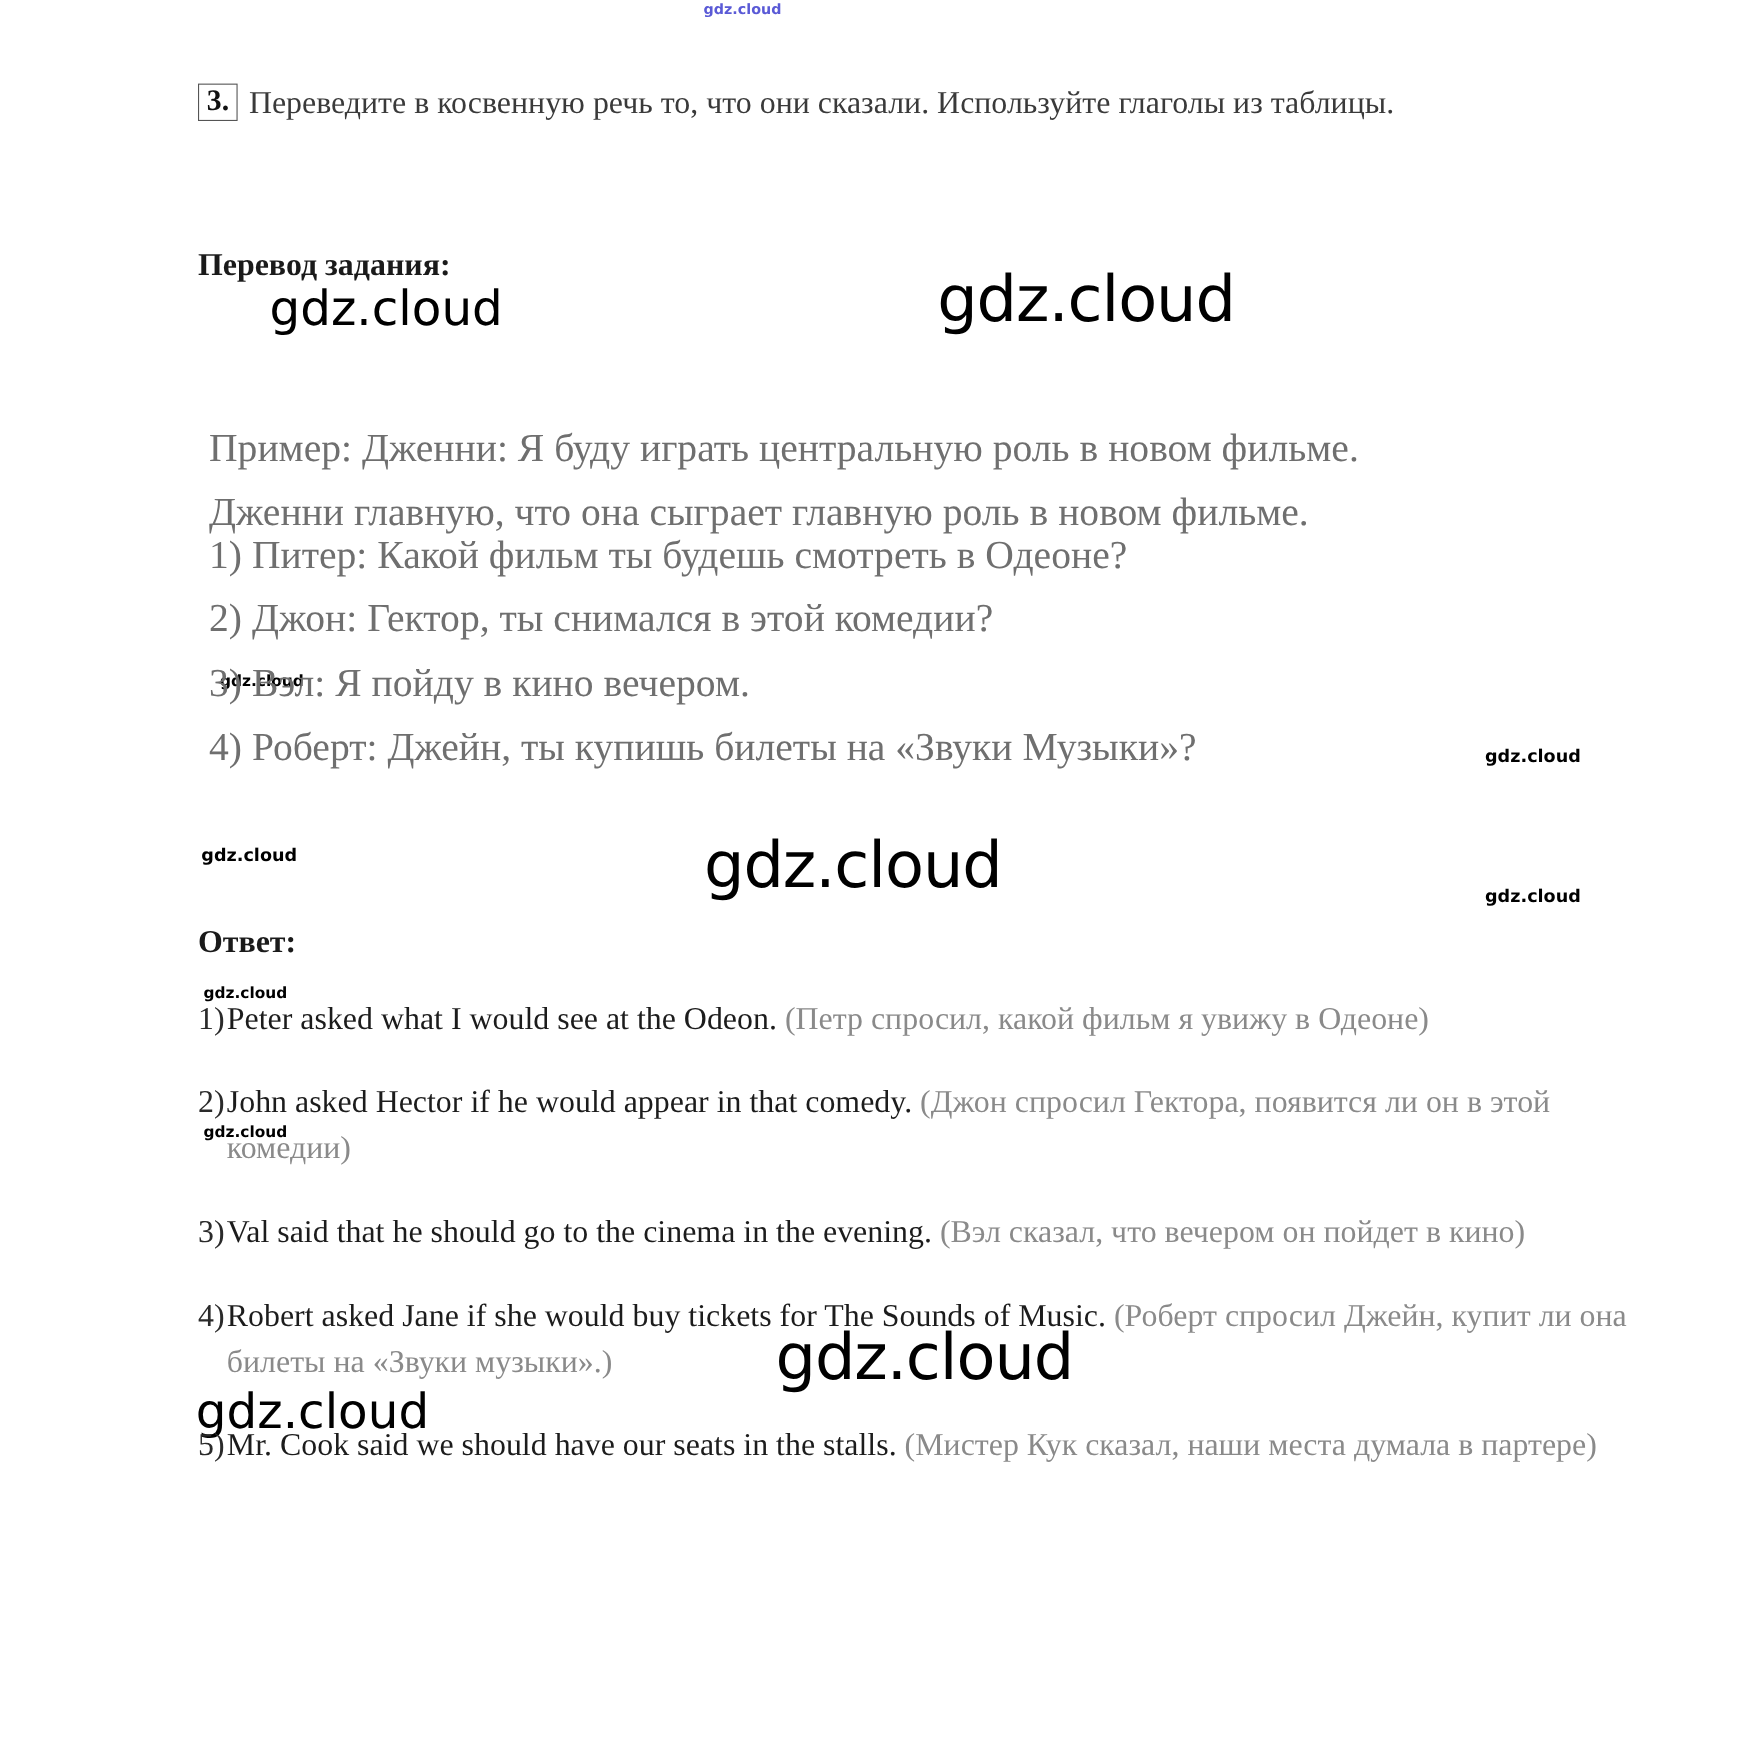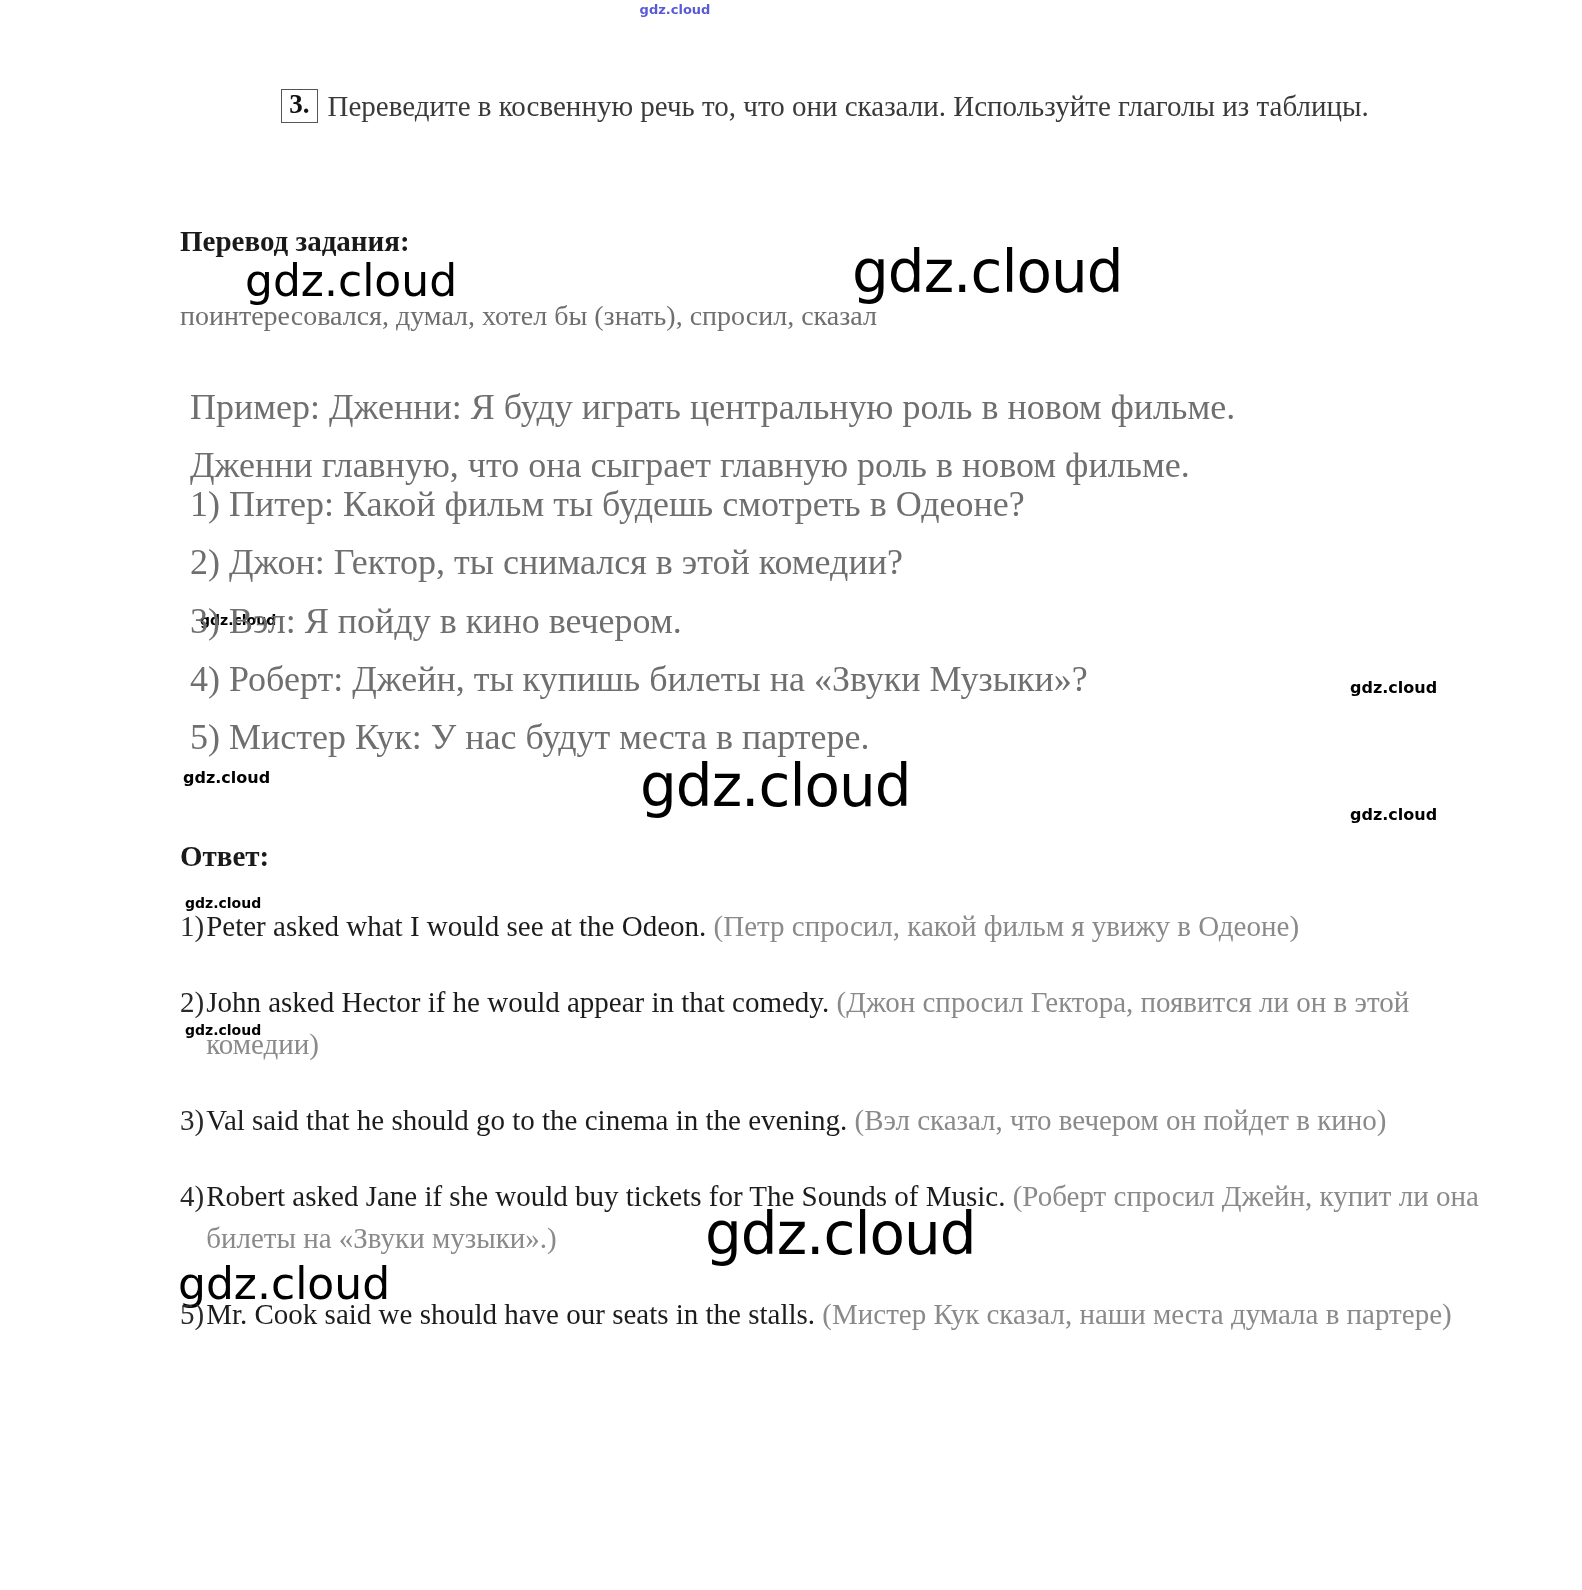--- a/index.html
+++ b/index.html
@@ -53,26 +53,25 @@
   .page {
     position: absolute;
     left: 0; top: 0;
     width: 1350px;
     height: 1590px;
   }
 
   .task-head {
     position: absolute;
     left: 180px;
-    top: 84px;
+    top: 72px;
     width: 1290px;
     font-size: 29px;
     line-height: 1.55;
     color: #3a3a3a;
-    text-align: center;
   }
   .task-num {
     display: inline-block;
     border: 1.5px solid #555;
     padding: 0px 7px 2px 7px;
     font-weight: bold;
     font-size: 27px;
     line-height: 1.1;
     vertical-align: 3px;
     margin-right: 10px;
@@ -153,33 +152,31 @@
       <div class="wm wm-big" style="left: 705px; top: 1200px;">gdz.cloud</div>
       <div class="wm wm-mid" style="left: 178px; top: 1258px;">gdz.cloud</div>
     </div>
 
   <div class="task-head">
     <span class="task-num">3.</span><span>Переведите в косвенную речь то, что они сказали. Используйте глаголы из таблицы.</span>
   </div>
 
   <div class="section-title" id="translation-title">Перевод задания:</div>
 
-  <div class="verbs-line">поинтересовался, думал, хотел бы (знать), спросил, сказал</div>
 
   <div class="ru-block" id="example-block">
     <div class="ru-item">Пример: Дженни: Я буду играть центральную роль в новом фильме.</div>
     <div class="ru-item">Дженни главную, что она сыграет главную роль в новом фильме.</div>
   </div>
 
   <div class="ru-block" id="items-block">
     <div class="ru-item">1) Питер: Какой фильм ты будешь смотреть в Одеоне?</div>
     <div class="ru-item">2) Джон: Гектор, ты снимался в этой комедии?</div>
     <div class="ru-item">3) Вэл: Я пойду в кино вечером.</div>
     <div class="ru-item">4) Роберт: Джейн, ты купишь билеты на «Звуки Музыки»?</div>
-    <div class="ru-item">5) Мистер Кук: У нас будут места в партере.</div>
   </div>
 
   <div class="section-title" id="answer-title">Ответ:</div>
 
   <div class="answers">
     <div class="ans">
       <span class="ans-num">1)</span>
       <span class="ans-text"><span>Peter asked what I would see at the Odeon. </span><span class="ru">(Петр спросил, какой фильм я увижу в Одеоне)</span></span>
     </div>
     <div class="ans">

